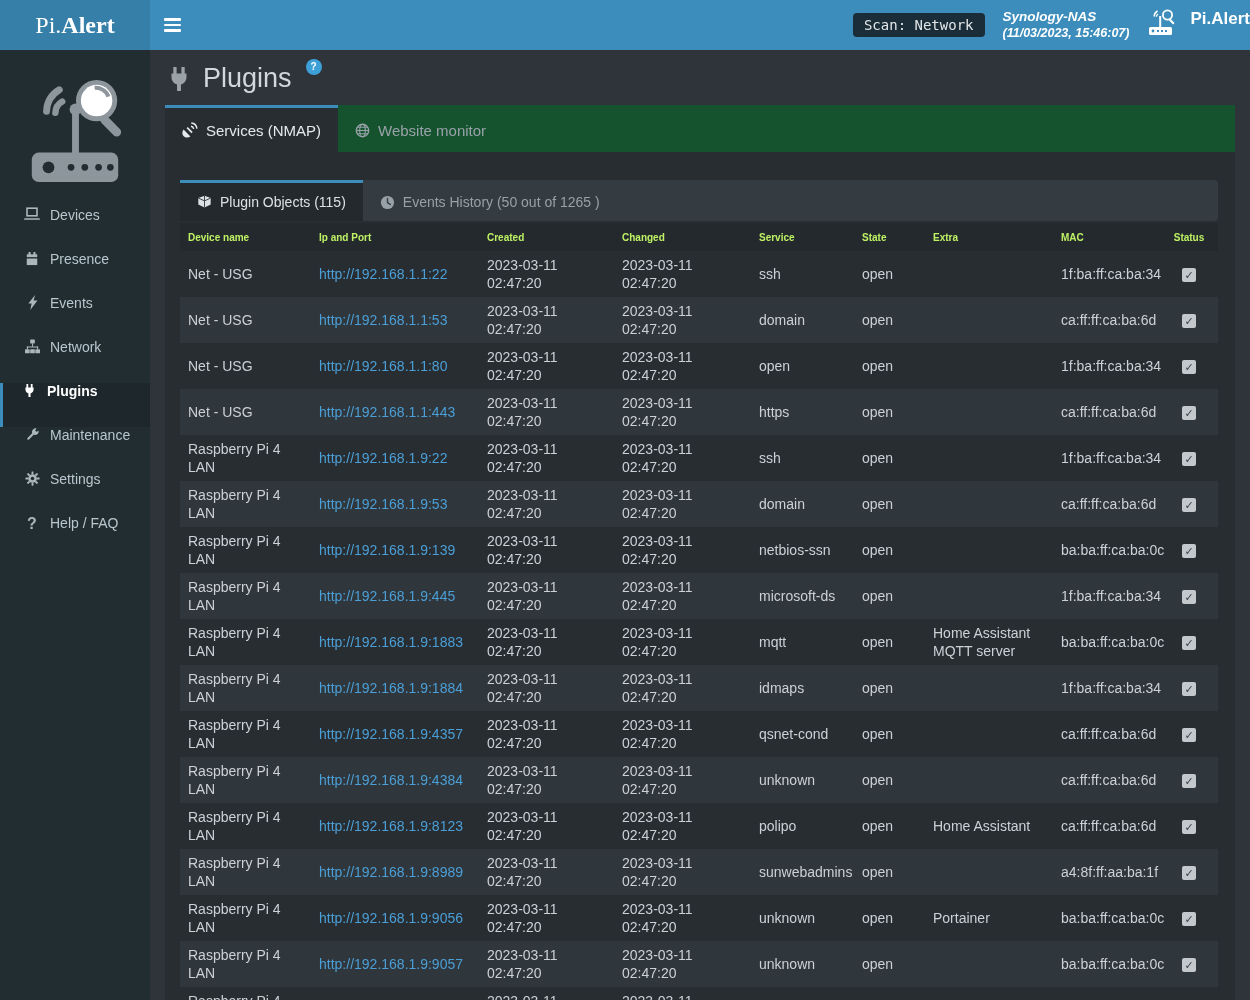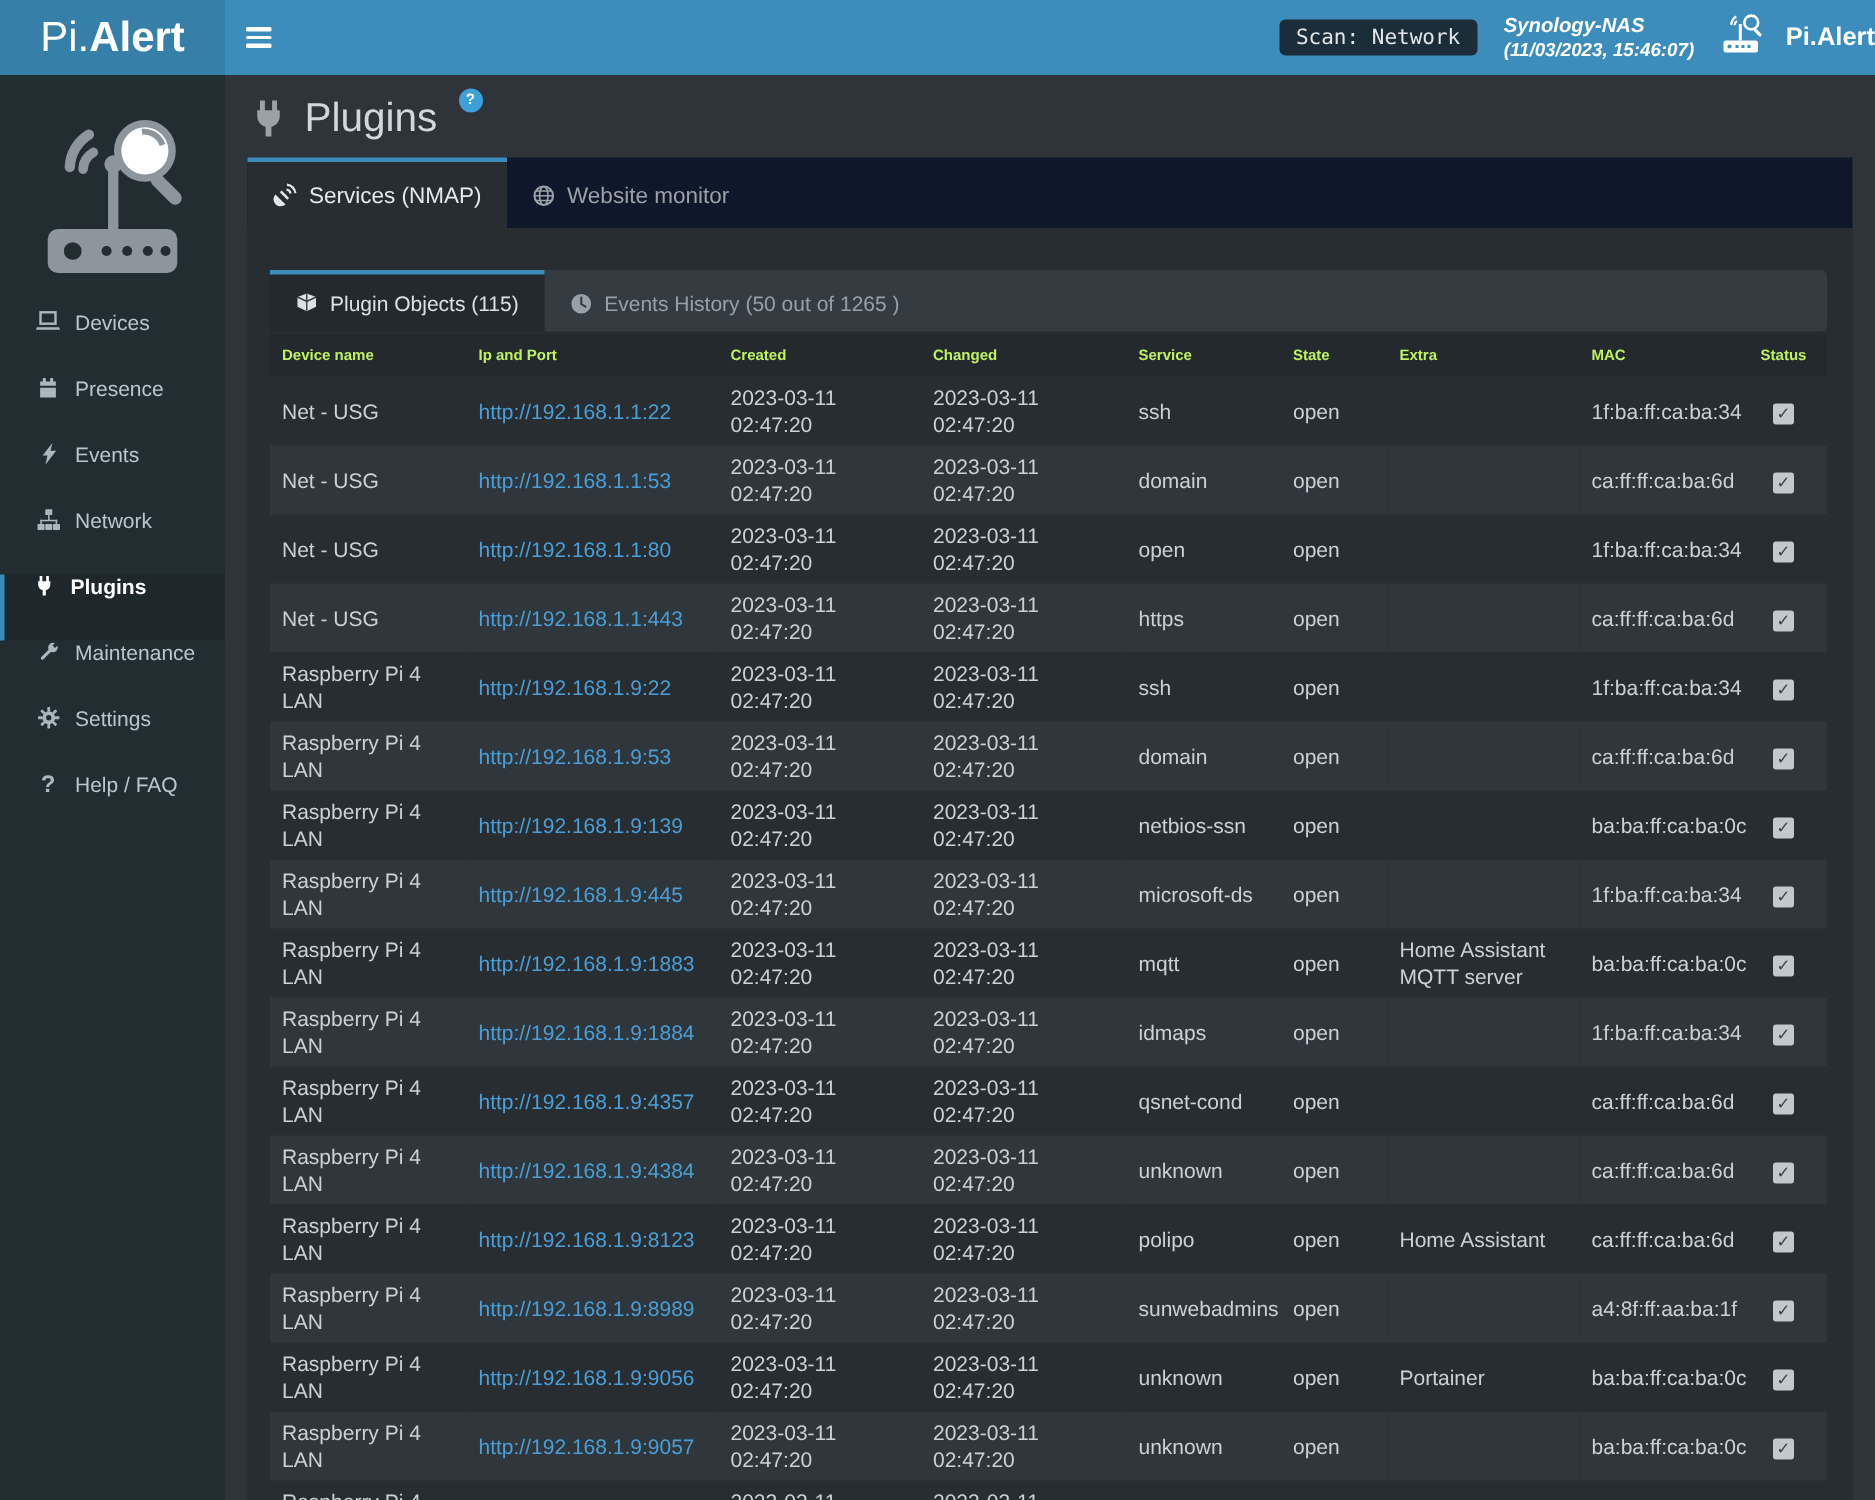--- a/index.html
+++ b/index.html
@@ -2,53 +2,53 @@
 <html><head>
 <meta charset="utf-8">
 <style>
   * { margin:0; padding:0; box-sizing:border-box; }
   html,body { width:1250px; height:1000px; overflow:hidden;
     font-family:"Liberation Sans","DejaVu Sans",sans-serif;
     background:#2e343a; color:#ccd1d6; }
 
   
   .header { position:absolute; top:0; left:0; right:0; height:50px; background:#3c8dbc; display:flex; z-index:5; }
-  .brand { width:150px; height:50px; background:#367fa9; color:#fff; display:flex; align-items:center; justify-content:center; font-size:28px; }
+  .brand { width:150px; height:50px; background:#367fa9; color:#fff; display:flex; align-items:center; justify-content:center; font-size:24px;font-family:Liberation Serif, serif; }
   .brand .thin { font-weight:300; }
   .brand .bold { font-weight:700; }
   .navbar { flex:1; display:flex; align-items:center; }
   .hamburger { width:45px; height:50px; display:flex; flex-direction:column; justify-content:center; align-items:center; gap:3px; cursor:pointer; }
   .hamburger span { display:block; width:17px; height:2.5px; background:#fff; border-radius:1px; }
   .nav-right { margin-left:auto; display:flex; align-items:center; gap:18px; }
   .scan-badge { background:rgba(20,28,33,.85); color:#e3e6e8; font-family:"DejaVu Sans Mono","Liberation Mono",monospace; font-size:14px; padding:4px 11px; border-radius:4px; }
   .nas-info { color:#fff; line-height:17px;font-style:italic; }
   .nas-info .name { font-weight:700; font-size:13.5px; }
   .nas-info .time { font-size:12.5px; font-weight:700; }
-  .mini-logo { display:flex; align-items:center; gap:9px; color:#fff; }
+  .mini-logo { display:flex; gap:9px; color:#fff; }
   .mini-logo .app { font-size:17px; font-weight:700; }
 
   
   .sidebar { position:absolute; top:50px; left:0; bottom:0; width:150px; background:#222d32; }
   .side-logo { height:135px; margin-top:14px; display:flex; align-items:center; justify-content:center; }
   .menu { margin-top:8px; list-style:none; }
   .menu-item { height:44px; display:flex; align-items:flex-start; padding-left:19px; color:#b8c7ce; font-size:14px; cursor:pointer; border-left:3px solid transparent; }
   .menu-item .mi-icon { width:20px; margin-right:8px; display:flex; align-items:center; justify-content:center; color:#aab7bd; }
   .menu-item.active { background:#1e282c; border-left-color:#3c8dbc; color:#fff; font-weight:700; padding-left:16px; }
   .menu-item.active .mi-icon { color:#fff; }
   .q-glyph { font-size:16px; font-weight:700; }
 
   
   .main { position:absolute; top:50px; left:150px; right:0; bottom:0; background:#2e343a; overflow:hidden; }
   .page-head { padding:13px 15px 11px 17px; display:flex; align-items:flex-start; }
   .page-title { font-size:27px; color:#d3d7db; font-weight:400; display:flex; align-items:center; gap:12px; }
   .page-title .pt-icon { color:#9aa1a7; display:flex; }
   .help-badge { display:inline-block; width:16px; height:16px; border-radius:50%; background:#3ea0d8; color:#fff; font-size:10px; font-weight:700; line-height:16px; text-align:center; transform:translateY(-12px); margin-left:2px; cursor:pointer; }
 
   .box { margin:0 15px; }
-  .main-tabs { display:flex; background:#0f172a; }
+  .main-tabs { display:flex; background:#14532d; }
   .mtab { display:flex; align-items:center; gap:8px; height:47px; padding:0 17px; font-size:15px; color:#99a2a9; border-top:3px solid transparent; cursor:pointer; }
   .mtab.active { background:#282d32; border-top-color:#3c8dbc; color:#e6e9eb; }
   .mtab .t-icon { display:flex; }
 
   .tab-content { background:#282d32; min-height:860px; padding:28px 17px 0 15px; }
   .sub-tabs { display:flex; background:#343b41; border-radius:4px 4px 4px 0; }
   .stab { display:flex; align-items:center; gap:8px; height:41px; padding:0 17px; font-size:14px; color:#98a1a8; border-top:3px solid transparent; cursor:pointer; }
   .stab.active { background:#24292e; border-top-color:#3c8dbc; color:#dde1e4; }
   .stab .t-icon { display:flex; }
 

